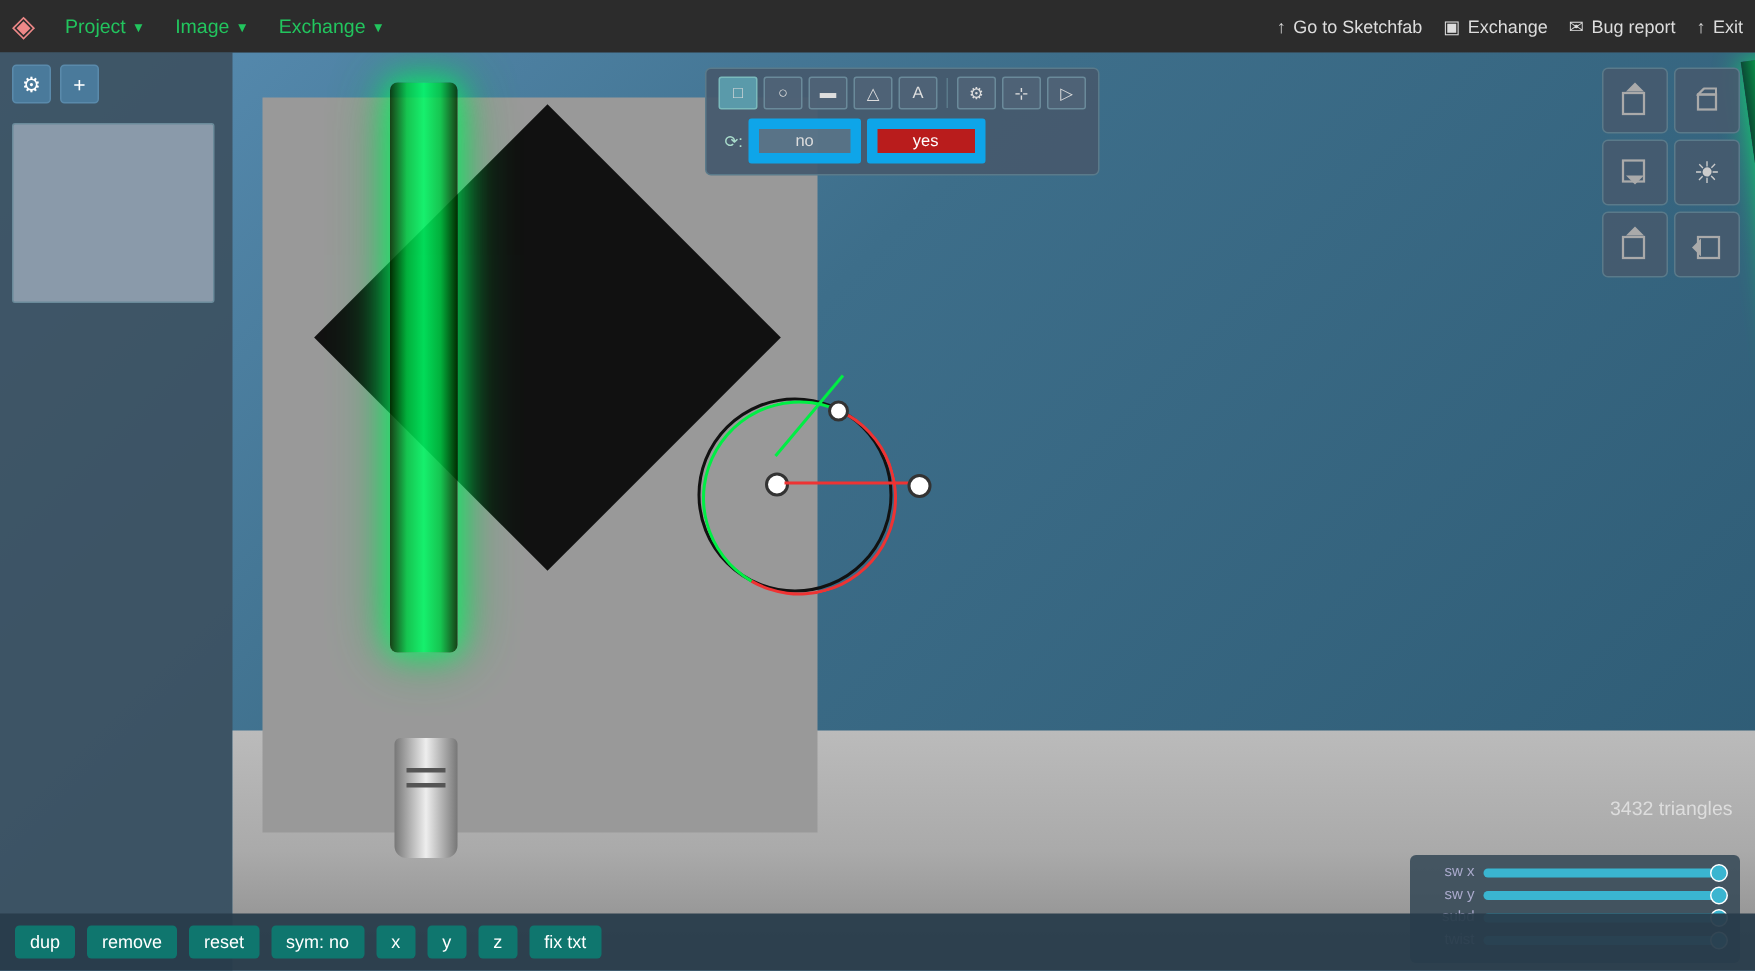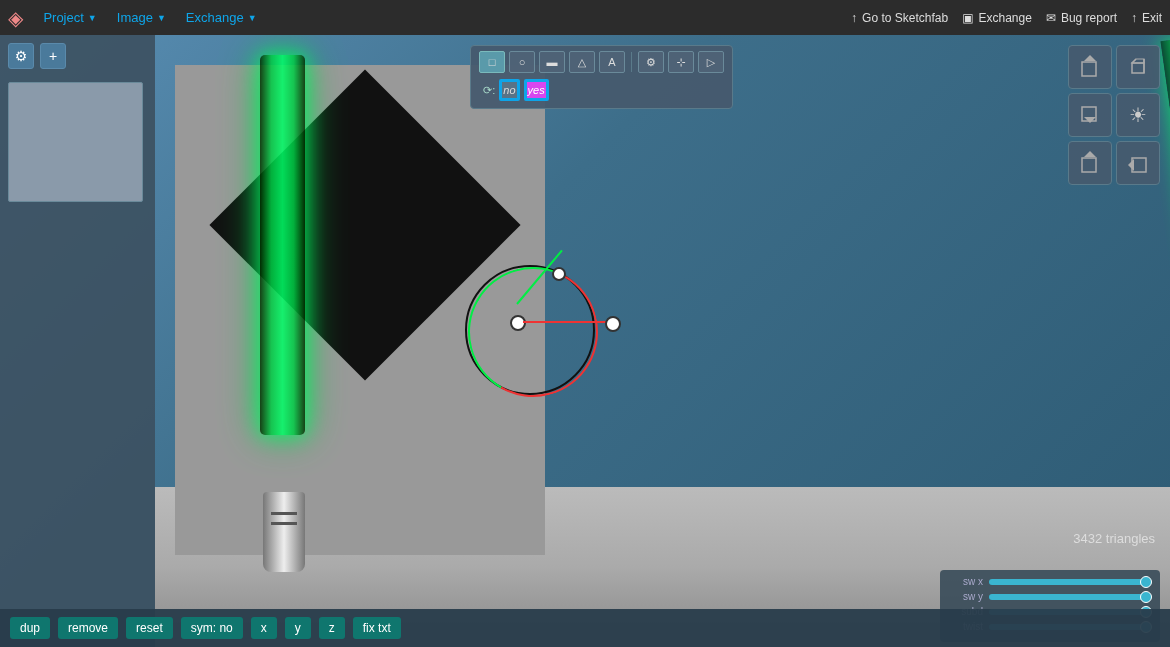--- a/index.html
+++ b/index.html
@@ -19,21 +19,21 @@
       height: 35px;
       background: #2c2c2c;
       display: flex;
       align-items: center;
       padding: 0 8px;
       position: relative;
       z-index: 100;
     }
 
     .menu-item {
-      color: #0ea5e9;
+      color: #22c55e;
       padding: 4px 10px;
       cursor: pointer;
       font-size: 13px;
       display: flex;
       align-items: center;
       gap: 4px;
       border-radius: 3px;
     }
     .menu-item .arrow { font-size: 9px; }
 
@@ -256,31 +256,30 @@
       display: flex;
       align-items: center;
       gap: 4px;
       padding: 2px 4px;
       font-size: 11px;
     }
 
     .sym-label { color: #adc; }
 
     .sym-btn {
-      padding: 2px 1px;
+      padding: 2px 24px;
       background: rgba(100, 130, 150, 0.6);
-      border: 3px solid #0ea5e9;
+      border: 7px solid #0ea5e9;
       border-radius: 2px;
       cursor: pointer;
       font-size: 11px;
       color: #ddd;
-      font-style: italic;
     }
     .sym-btn.active-sym {
-      background: #d946ef;
+      background: #b91c1c;
       color: #fff;
     }
 
     
     #right-panel {
       position: absolute;
       top: 10px;
       right: 10px;
       display: grid;
       grid-template-columns: 44px 44px;

